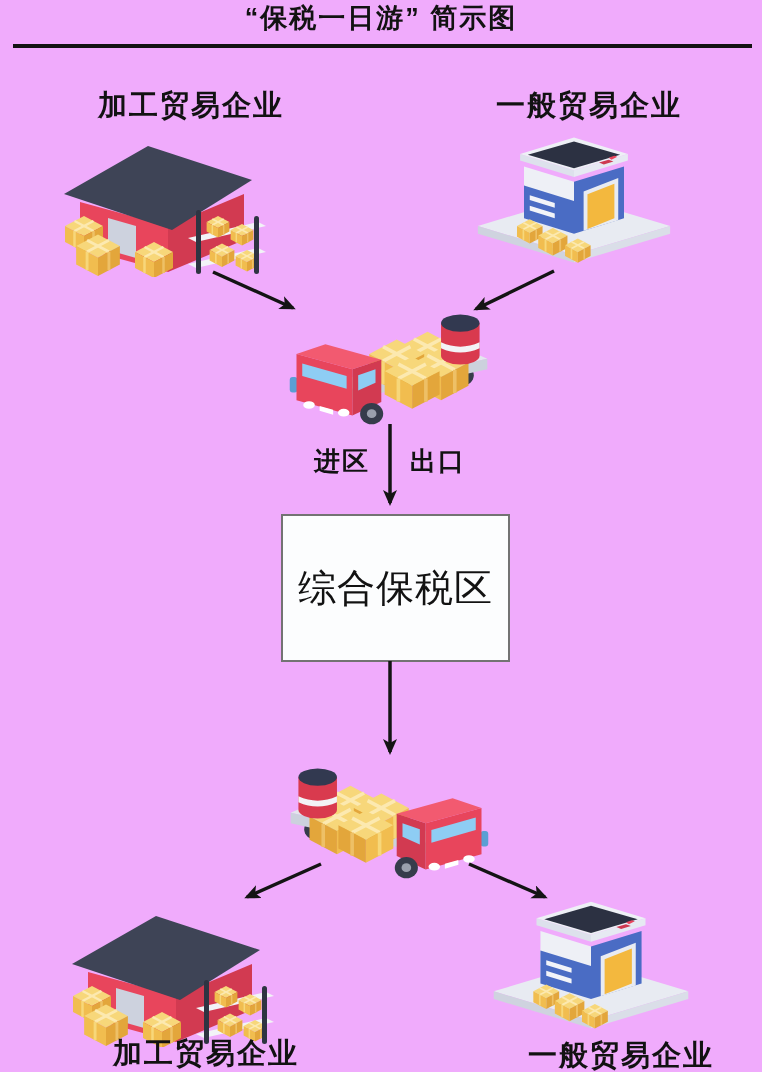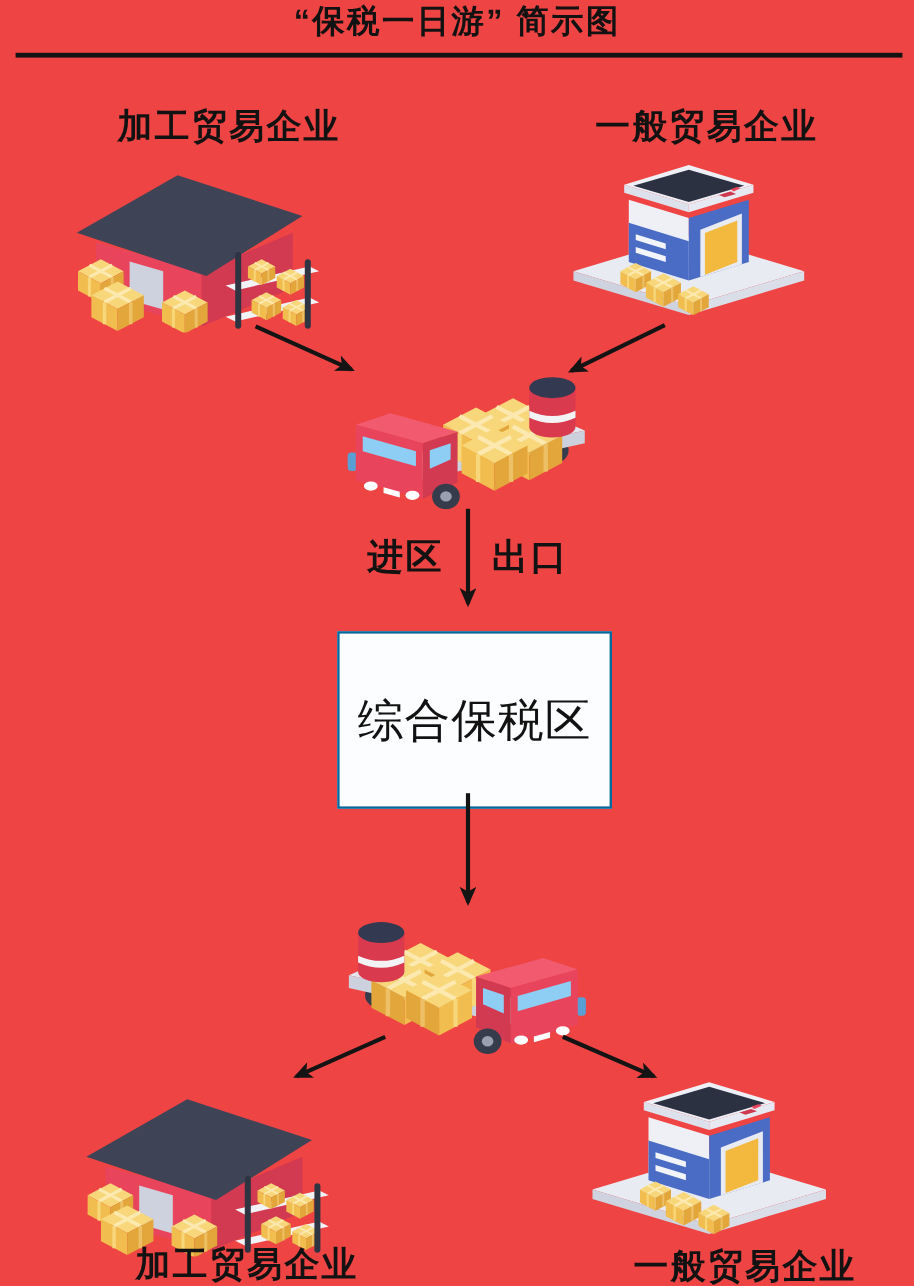--- a/index.html
+++ b/index.html
@@ -1,37 +1,37 @@
 <!DOCTYPE html>
 <html><head>
 <meta charset="utf-8">
 <style>
   html,body { margin:0; padding:0; background:#fafbfd; }
   .canvas {
     position:relative; width:762px; height:1072px; overflow:hidden;
-    background:#ef4444; color:#121212;
+    background:#f0abfc; color:#121212;
     font-family:"Liberation Sans","DejaVu Sans",sans-serif;
   }
   .abs { position:absolute; }
   .title {
     left:0; top:5; width:100%; text-align:center;
     font-size:27px; font-weight:bold; letter-spacing:2px;
   }
   .divider { left:13px; top:44px; width:739px; height:4px; background:#131313; }
   .node-label {
     font-size:29px; font-weight:bold; white-space:nowrap; text-align:center;
     letter-spacing:2px;
   }
   .gate-row {
     display:flex; justify-content:center; gap:40px;
-    font-size:30px; font-weight:bold; letter-spacing:2px; white-space:nowrap;
+    font-size:26px; font-weight:bold; letter-spacing:2px; white-space:nowrap;
   }
   .zone-box {
-    left:281px; top:526px; width:225px; height:144px;
-    border:2px solid #0369a1; background:#fcfdfe;
+    left:281px; top:514px; width:225px; height:144px;
+    border:2px solid #737373; background:#fcfdfe;
     display:flex; align-items:center; justify-content:center;
     font-size:38px; font-weight:500; letter-spacing:1px; white-space:nowrap;
   }
   svg.illu { display:block; }
   .overlay { left:0; top:0; pointer-events:none; }
 </style>
 </head>
 <body>
 
 <div class="canvas">

